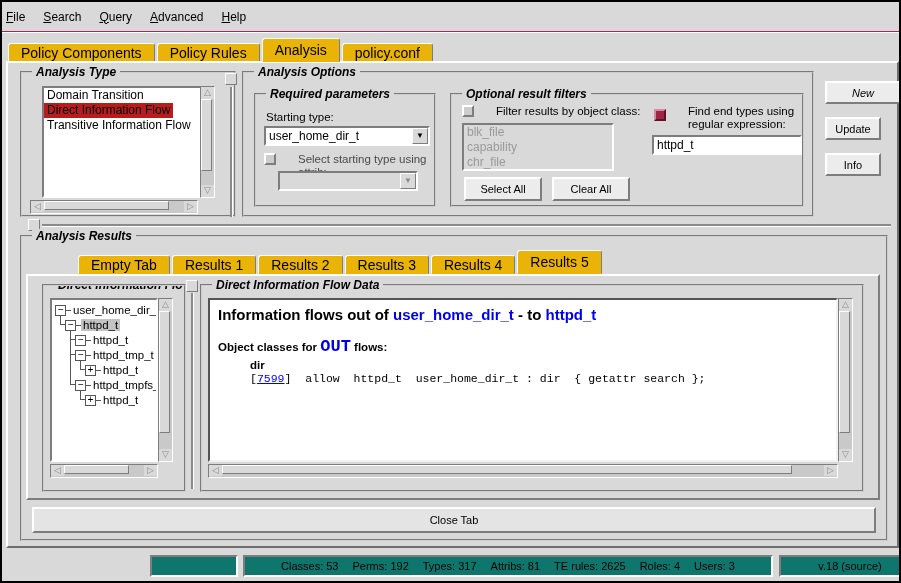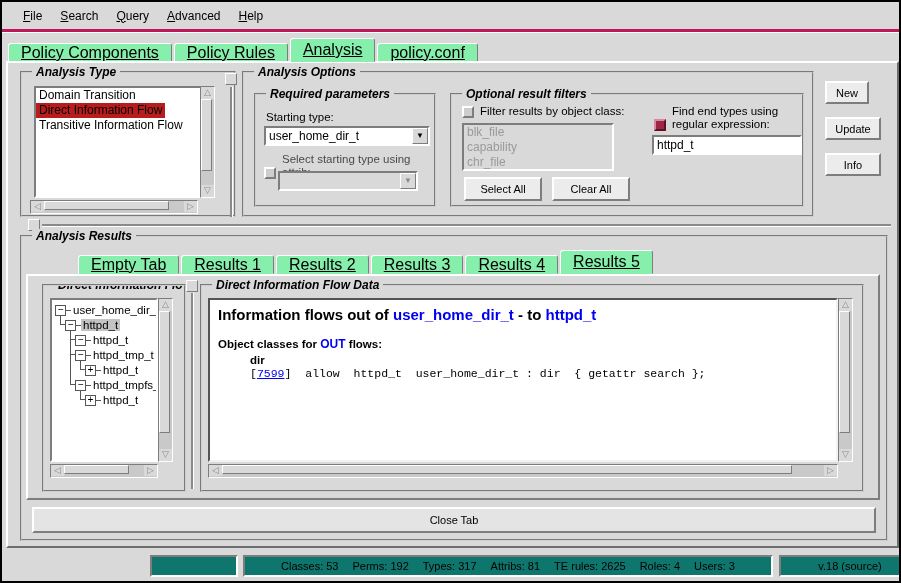--- a/index.html
+++ b/index.html
@@ -13,33 +13,33 @@
   
   .raised  { border:2px solid; border-color:#ffffff #7d7d7d #7d7d7d #ffffff; }
   .btn {
     background:#ececec; border:2px solid; border-color:#ffffff #7d7d7d #7d7d7d #ffffff;
     text-align:center; cursor:default; font-size:11px;
     display:flex; align-items:center; justify-content:center;
   }
   
   .menubar {
     position:absolute; left:0; top:0; width:897px; height:30px;
-    border-bottom:3px solid #be185d; box-shadow:0 1px 0 #ffffff;
-    display:flex; align-items:center; padding-left:21px;
+    border-bottom:1px solid #be185d; box-shadow:0 1px 0 #ffffff;
+    display:flex; align-items:center; padding-left:4px;
   }
   .menu-item { margin-right:18px; font-size:12px; }
   .menu-item u { text-decoration:underline; }
   
   .tabbar { position:absolute; display:flex; align-items:flex-end; }
   .main-tabbar { left:6px; top:36px; height:24px; }
   .tab {
-    background:#86efac; border:1px solid; border-color:#ffffff #7d7d7d transparent #ffffff;
+    background:#eab308; border:1px solid; border-color:#ffffff #7d7d7d transparent #ffffff;
     border-top-left-radius:3px; border-top-right-radius:3px;
-    padding:0 12px; height:19px; line-height:18px; margin-right:2px; font-size:16px;
-    position:relative; z-index:1; white-space:nowrap;text-decoration:underline;
+    padding:0 12px; height:19px; line-height:18px; margin-right:2px; font-size:14px;
+    position:relative; z-index:1; white-space:nowrap;
   }
   .tab.selected { height:24px; line-height:22px; z-index:3; }
   .page {
     position:absolute; left:4px; top:59px; width:893px; height:487px;
     background:#d9d9d9; border:2px solid; border-color:#ffffff #6e6e6e #6e6e6e #ffffff; z-index:2;
   }
   
   .lframe {
     position:absolute; border:2px groove #cecece;
   }
@@ -63,42 +63,42 @@
   .sb-v .sb-thumb { left:0; width:11px; }
   .sb-h .sb-thumb { top:0; height:9px; }
   
   .combo { position:absolute; background:#ffffff; border:2px solid; border-color:#7d7d7d #ffffff #ffffff #7d7d7d; display:flex; }
   .combo .val { flex:1; padding:1px 3px; font-size:12px; line-height:14px; white-space:nowrap; overflow:hidden; }
   .combo .arrow-btn { width:16px; background:#d9d9d9; border:1px solid; border-color:#ffffff #7d7d7d #7d7d7d #ffffff; font-size:8px; text-align:center; line-height:14px; }
   .combo.disabled { background:#d9d9d9; }
   .combo.disabled .arrow-btn { color:#8a8a8a; }
   .entry { position:absolute; background:#ffffff; border:2px solid; border-color:#7d7d7d #ffffff #ffffff #7d7d7d; font-size:12px; padding:1px 3px; font-family:"Liberation Sans",sans-serif; }
   
-  .cbrow { position:absolute; display:flex; align-items:flex-end; }
+  .cbrow { position:absolute; display:flex; align-items:flex-start;gap:16px; }
   .cb { width:12px; height:12px; background:#cdcdcd; border:2px solid; border-color:#ffffff #7d7d7d #7d7d7d #ffffff; flex:none; margin-right:6px; }
   .cb.on { background:#9e2747; border-color:#d98aa2 #5e1224 #5e1224 #d98aa2; }
   .cb-label { font-size:11.5px; line-height:13px; }
   
   .sash-h { position:absolute; height:2px; background:#8a8a8a; box-shadow:0 1px 0 #ffffff; }
   .sash-v { position:absolute; width:2px; background:#8a8a8a; box-shadow:1px 0 0 #ffffff; }
   .sash-handle { position:absolute; width:12px; height:12px; background:#d9d9d9; border:1px solid; border-color:#ffffff #7d7d7d #7d7d7d #ffffff; }
   
   .tree-box { position:absolute; background:#fff; border:2px solid; border-color:#7d7d7d #ffffff #ffffff #7d7d7d; overflow:hidden; }
   .tnode { position:absolute; display:flex; align-items:center; height:14px; }
   .tbox { width:11px; height:11px; border:1px solid #555; background:#fff; font-size:10px; line-height:9px; text-align:center; font-family:"Liberation Mono",monospace; flex:none; }
   .tdash { width:5px; height:1px; background:#555; flex:none; }
   .tlabel { font-size:11.5px; padding:0 2px; white-space:nowrap; }
   .tlabel.sel { background:#c3c3c3; }
   .tline { position:absolute; background:#555; }
   
   .data-box { position:absolute; background:#ffffff; border:2px solid; border-color:#545454 #f2f2f2 #f2f2f2 #545454; overflow:hidden; padding:6px 8px; }
   .flow-heading { font-size:15px; font-weight:bold; white-space:nowrap; }
   .blue { color:#0000f0; }
   .oc-line { margin-top:14px; font-weight:bold; font-size:11.5px; }
-  .oc-line .dirword { font-size:12px; }
+  .oc-line .dirword { font-size:17px;font-family:Liberation Mono, monospace; }
   .oc-class { font-weight:bold; margin-left:32px; margin-top:3px; font-size:11.5px; }
   .rule-line { margin-left:32px; margin-top:1px; font-family:"Liberation Mono",monospace; font-size:11.5px; white-space:pre; }
   .rule-link { color:#0000f0; text-decoration:underline; }
   
   .statusbar { position:absolute; left:0; top:550px; width:897px; height:29px; }
   .status-box { position:absolute; top:3px; height:22px; border:2px solid; border-color:#7d7d7d #ffffff #ffffff #7d7d7d;
     display:flex; align-items:center; justify-content:center; font-size:11px; background:#0f766e; }
   .stat-item { margin:0 7px; white-space:nowrap; }
 </style>
 </head>
@@ -118,21 +118,21 @@
       <div class="tab">Policy Components</div>
       <div class="tab">Policy Rules</div>
       <div class="tab selected">Analysis</div>
       <div class="tab">policy.conf</div>
     </div>
 
   <div class="page">
 
     <div class="lframe" style="left:12px; top:8px; width:216px; height:146px;">
       <span class="lf-title">Analysis Type</span>
-      <div class="listbox" id="type-list" style="position:absolute; left:12px; top:13px; width:168px; height:112px; border:2px solid; border-color:#7d7d7d #ffffff #ffffff #7d7d7d;">
+      <div class="listbox" id="type-list" style="position:absolute; left:20px; top:13px; width:168px; height:112px; border:2px solid; border-color:#7d7d7d #ffffff #ffffff #7d7d7d;">
           <div class="lb-item">Domain Transition</div>
           <div class="lb-item sel">Direct Information Flow</div>
           <div class="lb-item">Transitive Information Flow</div>
         </div>
       <div class="sb sb-v" style="left:178px; top:13px; width:15px; height:112px;">
         <span class="sb-ar">△</span>
         <div class="sb-thumb" style="top:12px; height:72px;"></div>
         <span class="sb-ar bottom">▽</span>
       </div>
       <div class="sb sb-h" style="left:8px; top:127px; width:168px; height:14px;">
@@ -179,21 +179,21 @@
         <div class="btn" style="position:absolute; left:12px; top:82px; width:78px; height:24px;">Select All</div>
         <div class="btn" style="position:absolute; left:100px; top:82px; width:78px; height:24px;">Clear All</div>
         <div class="cbrow" style="left:202px; top:10px; width:146px;">
           <span class="cb on" style="margin-top:4px;"></span>
           <span class="cb-label">Find end types using regular expression:</span>
         </div>
         <input class="entry" readonly="" style="left: 200px; top: 40px; width: 150px; height: 20px;" value="httpd_t">
       </div>
     </div>
 
-    <div class="btn" style="position:absolute; left:817px; top:18px; width:44px; height:23px;">New</div>
+    <div class="btn" style="position:absolute; left:817px; top:18px; width:76px; height:23px;font-style:italic;">New</div>
     <div class="btn" style="position:absolute; left:817px; top:54px; width:56px; height:23px;">Update</div>
     <div class="btn" style="position:absolute; left:817px; top:90px; width:56px; height:23px;">Info</div>
 
     <div class="sash-handle" style="left:20px; top:156px;"></div>
     <div class="sash-h" style="left:34px; top:161px; width:849px;"></div>
 
     <div class="lframe" style="left:12px; top:172px; width:868px; height:306px;">
       <span class="lf-title">Analysis Results</span>
 
       <div class="tabbar" id="results-tabs" style="left:8px; top:14px; height:23px;padding-left:48px;">

